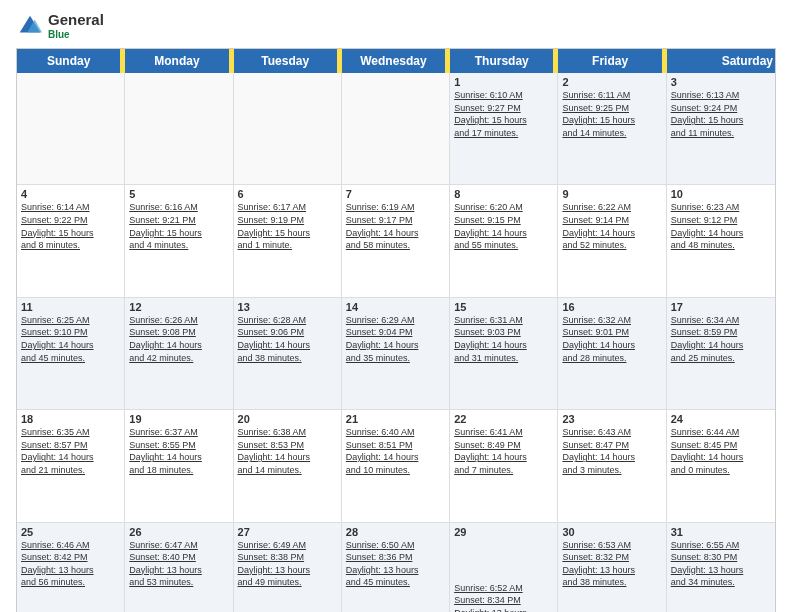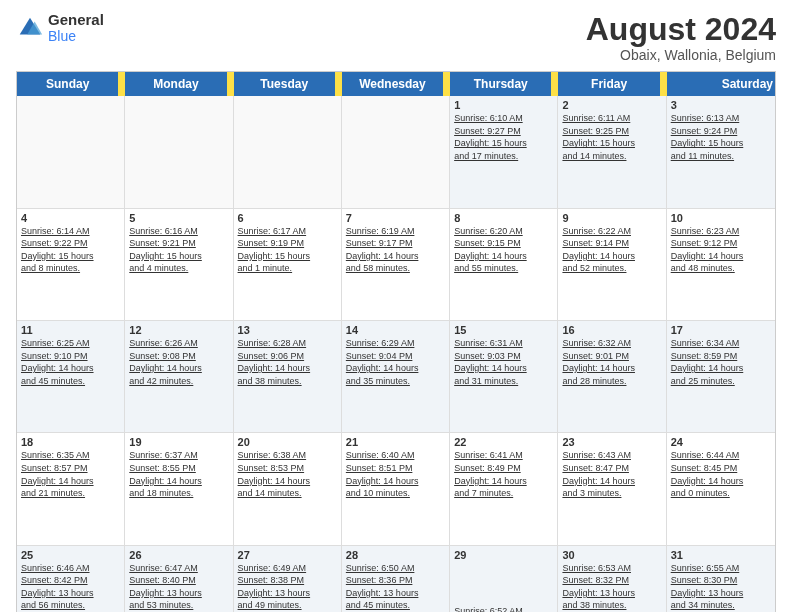--- a/index.html
+++ b/index.html
@@ -32,23 +32,23 @@
       display: flex;
       flex-direction: column;
       line-height: 1.1;
     }
     .logo-general {
       font-size: 15px;
       font-weight: bold;
       color: #333;
     }
     .logo-blue {
-      font-size: 14px;
-      font-weight: normal;
-      color: #3b82f6;
+      font-size: 10px;
+      font-weight: bold;
+      color: #15803d;
     }
     .logo-icon {
       width: 28px;
       height: 28px;
     }
     .title-area {
       text-align: right;
     }
     .month-title {
       font-size: 32px;
@@ -70,21 +70,21 @@
       display: grid;
       grid-template-columns: repeat(7, 1fr);
       background: #2a6db5;
     }
     .cal-header-cell {
       color: #fff;
       font-weight: bold;
       font-size: 12px;
       text-align: center;
       padding: 5px 2px;
-      border-right: 7px solid #fde047;
+      border-right: 5px solid #fde047;
     }
     .cal-header-cell:last-child { border-right: none; text-align: right; }
     .cal-body {
       flex: 1;
       display: grid;
       grid-template-rows: repeat(5, 1fr);
     }
     .cal-row {
       display: grid;
       grid-template-columns: repeat(7, 1fr);
@@ -128,24 +128,20 @@
   <div class="header">
     <div class="logo">
       <svg class="logo-icon" viewBox="0 0 30 30">
         <polygon points="15,4 26,22 4,22" fill="#2a6db5"></polygon>
         <polygon points="20,8 28,22 12,22" fill="#4a9fd5" opacity="0.7"></polygon>
       </svg>
       <div class="logo-text">
         <span class="logo-general">General</span>
         <span class="logo-blue">Blue</span>
       </div>
-    </div>
-    <div class="title-area">
-      <div class="month-title">August 2024</div>
-      <div class="subtitle">Obaix, Wallonia, Belgium</div>
     </div>
   </div>
 
   <div class="calendar">
     <div class="cal-header">
     <div class="cal-header-cell">Sunday</div>
         <div class="cal-header-cell">Monday</div>
         <div class="cal-header-cell">Tuesday</div>
         <div class="cal-header-cell">Wednesday</div>
         <div class="cal-header-cell">Thursday</div>

